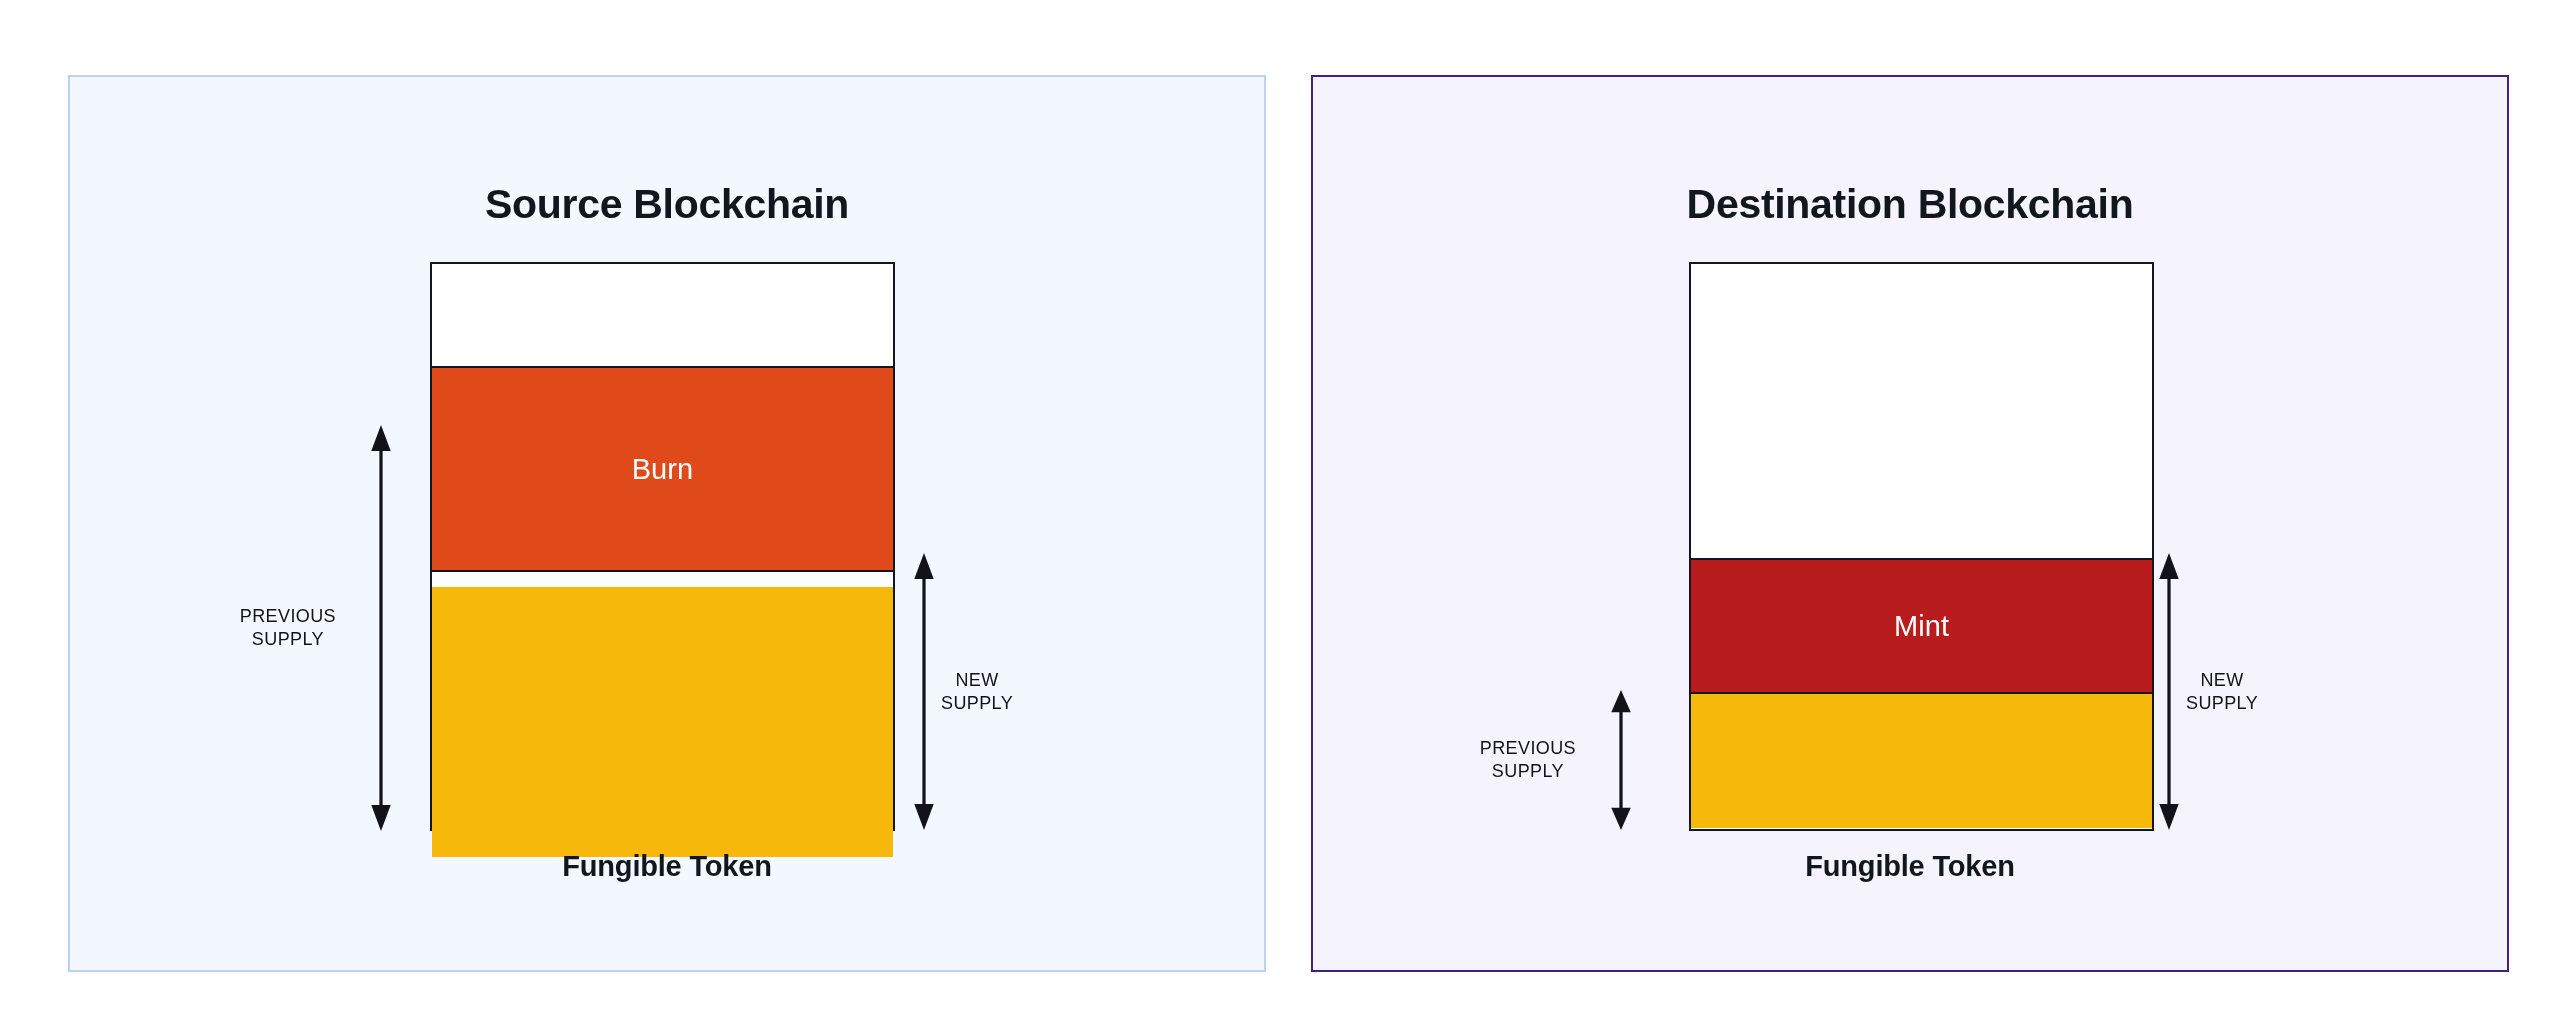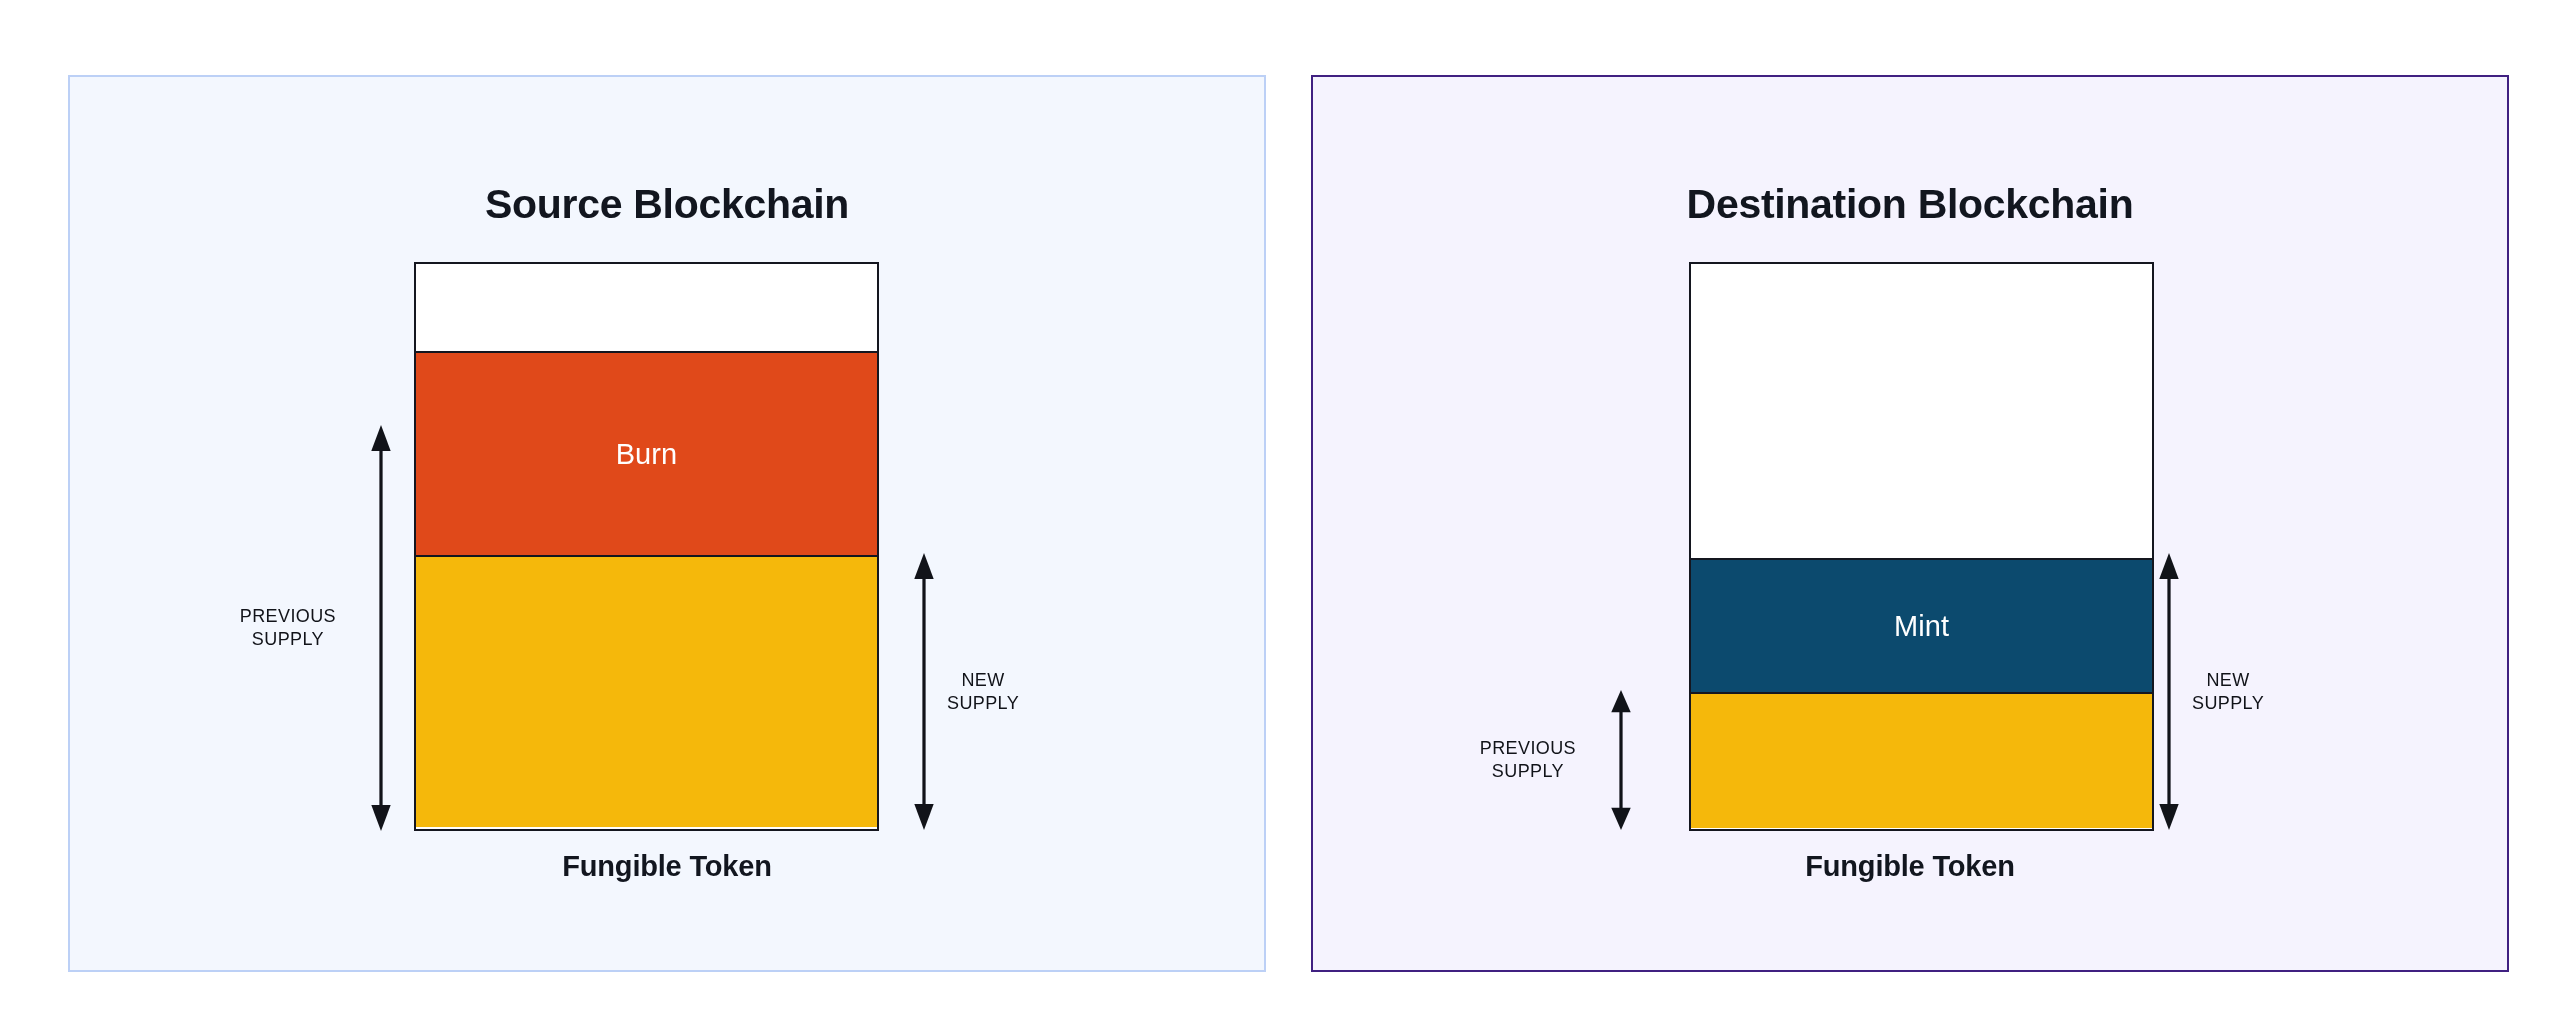--- a/index.html
+++ b/index.html
@@ -40,35 +40,35 @@
 
   
   .bar {
     position:absolute;
     top:185px;            
     width:465px; height:569px;
     border:2.6px solid #14161f;
     background:#ffffff;
     display:flex; flex-direction:column;
   }
-  #bar-source      { left:344px; }   
+  #bar-source      { left:360px;gap:15px; }   
   #bar-destination { left:376px; }   
 
   .seg {
     position:relative;
     display:flex; align-items:center; justify-content:center;
     flex:0 0 auto;
   }
   .seg-label {
     font-size:29px; font-weight:400; color:#ffffff;
     letter-spacing:0.1px;
   }
   .seg-empty  { background:#ffffff; }
   .seg-burn   { background:#e0491a; border-bottom:2.6px solid #14161f; border-top:2.6px solid #14161f; }
-  .seg-mint   { background:#0c4a6e; border-bottom:2.6px solid #14161f; border-top:2.6px solid #14161f; }
+  .seg-mint   { background:#b91c1c; border-bottom:2.6px solid #14161f; border-top:2.6px solid #14161f; }
   .seg-supply { background:#f5b80b; }
 
   
   #bar-source .seg-empty  { height:87px; }
   #bar-source .seg-burn   { height:206px; }
   #bar-source .seg-supply { height:270px; }
   
   #bar-destination .seg-empty  { height:294px; }
   #bar-destination .seg-mint   { height:136px; }
   #bar-destination .seg-supply { height:134px; }
@@ -80,21 +80,21 @@
   }
   .dim-label {
     position:absolute;
     text-align:center;
     font-size:18px; line-height:1.28;
     color:#111319; font-weight:400;
     letter-spacing:0.4px;
     white-space:nowrap;
   }
   .dim-label.left-of  { right:34px; top:50%; transform:translateY(-50%); }
-  .dim-label.right-of { left:34px;  top:50%; transform:translateY(-50%); }
+  .dim-label.right-of { left:28px;  top:50%; transform:translateY(-50%); }
 
   
   #dim-source-previous { left:300px; top:348px; height:406px; }   
   #dim-source-new      { left:843px; top:476px; height:277px; }  
   #dim-dest-previous   { left:297px; top:613px; height:140px; }   
   #dim-dest-new        { left:845px; top:476px; height:277px; }
 </style>
 </head>
 <body>
 

